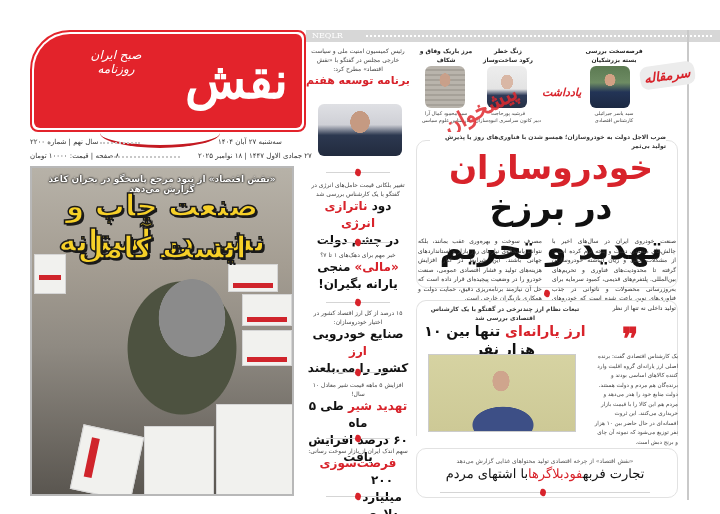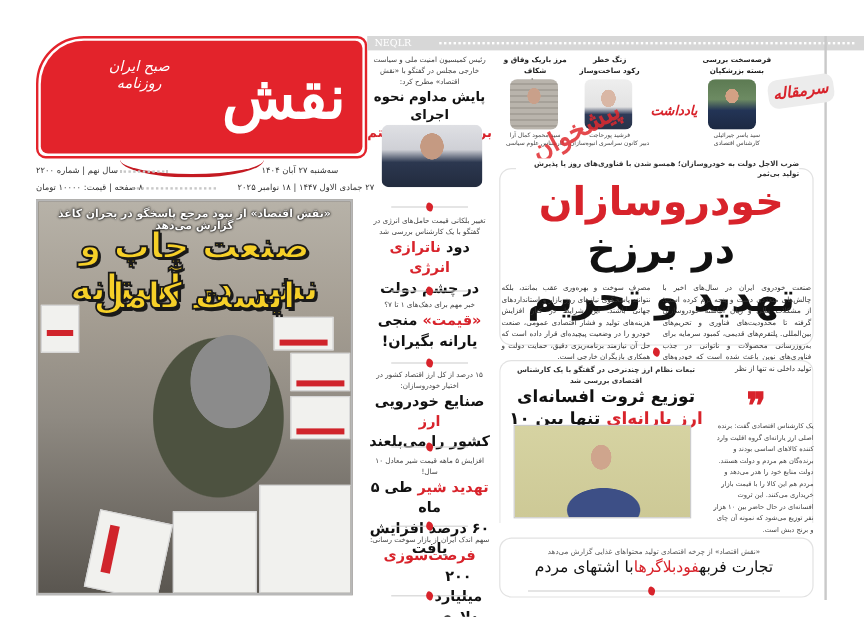--- a/index.html
+++ b/index.html
@@ -112,40 +112,39 @@
   <div class="lead-head rtl" style="top:62px;">ایست کامل</div>
 </div>
 
 <div class="neqr">
   <span class="neqr-label">NEQLR</span>
   <div class="neqr-dots"></div>
 </div>
 
 <div class="mid-item" style="top:46px;">
   <div class="small">رئیس کمیسیون امنیت ملی و سیاست خارجی مجلس در گفتگو با «نقش اقتصاد» مطرح کرد:</div>
-  <div class="h-black">پایش مداوم نحوه اجرای</div>
   <div class="h-red" style="font-size:11px; line-height:15px;">برنامه توسعه هفتم</div>
 </div>
 <div class="mid-photo"></div>
 
 <div class="sep" style="top:172px;">
     <div class="sep-dot"></div>
   </div>
 <div class="mid-item" style="top:180px;">
   <div class="small">تغییر بلکانی قیمت حامل‌های انرژی در گفتگو با یک کارشناس بررسی شد</div>
   <div class="h-black" style="font-size:12px; line-height:17px;"><span>دود</span> <span class="h-red">ناترازی انرژی</span></div>
   <div class="h-black" style="font-size:12px; line-height:17px;">در چشم دولت</div>
 </div>
 
 <div class="sep" style="top:242px;">
     <div class="sep-dot"></div>
   </div>
 <div class="mid-item" style="top:250px;">
   <div class="small">خبر مهم برای دهک‌های ۱ تا ۷؟</div>
-  <div class="h-black" style="font-size:12px; line-height:17px;"><span class="h-red">«قیمت»</span> <span>منجی</span></div>
+  <div class="h-black" style="font-size:12px; line-height:17px;"><span class="h-red">«مالی»</span> <span>منجی</span></div>
   <div class="h-black" style="font-size:12px; line-height:17px;">یارانه بگیران!</div>
 </div>
 
 <div class="sep" style="top:302px;">
     <div class="sep-dot"></div>
   </div>
 <div class="mid-item" style="top:308px;">
   <div class="small">۱۵ درصد از کل ارز اقتصاد کشور در اختیار خودروسازان:</div>
   <div class="h-black" style="font-size:12px; line-height:17px;"><span>صنایع خودرویی</span> <span class="h-red">ارز</span></div>
   <div class="h-black" style="font-size:12px; line-height:17px;">کشور را می‌بلعند</div>
@@ -217,21 +216,20 @@
   <div><span style="color:#d8232b;">خودروسازان</span> <span>در برزخ</span></div>
   <div>تهدید و تحریم</div>
 </div>
 <div class="main-body" style="left:552px;">صنعت خودروی ایران در سال‌های اخیر با چالش‌های متعددی دست و پنجه نرم کرده است؛ از مشکلات مالی و زیان انباشته خودروسازان گرفته تا محدودیت‌های فناوری و تحریم‌های بین‌المللی. پلتفرم‌های قدیمی، کمبود سرمایه برای به‌روزرسانی محصولات و ناتوانی در جذب فناوری‌های نوین باعث شده است که خودروهای تولید داخلی نه تنها از نظر</div>
 <div class="main-body" style="left:418px;">مصرف سوخت و بهره‌وری عقب بمانند، بلکه نتوانند پاسخگوی نیازهای روز بازار و استانداردهای جهانی باشند. این شرایط در کنار افزایش هزینه‌های تولید و فشار اقتصادی عمومی، صنعت خودرو را در وضعیت پیچیده‌ای قرار داده است که حل آن نیازمند برنامه‌ریزی دقیق، حمایت دولت و همکاری بازیگران خارجی است.</div>
 <div class="sep-dot" style="position:absolute; left:544px; top:290px;"></div>
 
 <div class="box-round" style="left:416px; top:300px; width:262px; height:136px; border-radius:10px 10px 0 0; border-bottom:none;"></div>
 <div class="col-item" style="left:420px; top:304px; width:170px;">
   <div class="small" style="font-weight:bold; color:#333;">تبعات نظام ارز چندنرخی در گفتگو با یک کارشناس اقتصادی بررسی شد</div>
-  <div class="h-black" style="font-size:14px; line-height:18px;">توزیع ثروت افسانه‌ای</div>
   <div class="h-black" style="font-size:14px; line-height:18px;"><span class="h-red">ارز یارانه‌ای</span> <span>تنها بین ۱۰ هزار نفر</span></div>
 </div>
 <div style="position:absolute; left:428px; top:354px; width:148px; height:78px; border:1px solid #ccc; overflow:hidden; background: radial-gradient(ellipse 14px 17px at 72px 26px, #cfa58d 0 60%, transparent 62%), radial-gradient(ellipse 50px 30px at 74px 70px, #3d4f86 0 60%, transparent 62%), linear-gradient(180deg, #d6d3a2 0%, #cdc996 100%);"></div>
 
 <div style="position:absolute; left:622px; top:326px; font-size:30px; line-height:26px; color:#d8232b; font-weight:bold; font-family:'DejaVu Serif', serif;">❞</div>
 <div class="small rtl" style="position:absolute; left:594px; top:352px; width:84px; font-size:5.6px; line-height:9.5px; text-align:right;">یک کارشناس اقتصادی گفت: برنده اصلی ارز یارانه‌ای گروه اقلیت وارد کننده کالاهای اساسی بودند و برنده‌گان هم مردم و دولت هستند. دولت منابع خود را هدر می‌دهد و مردم هم این کالا را با قیمت بازار خریداری می‌کنند. این ثروت افسانه‌ای در حال حاضر بین ۱۰ هزار نفر توزیع می‌شود که نمونه آن چای و برنج دبش است.</div>
 
 <div class="box-round" style="left:416px; top:448px; width:262px; height:50px;"></div>
 <div class="col-item" style="left:420px; top:456px; width:250px;">
   <div class="small" style="color:#555;">«نقش اقتصاد» از چرخه اقتصادی تولید محتواهای غذایی گزارش می‌دهد</div>

